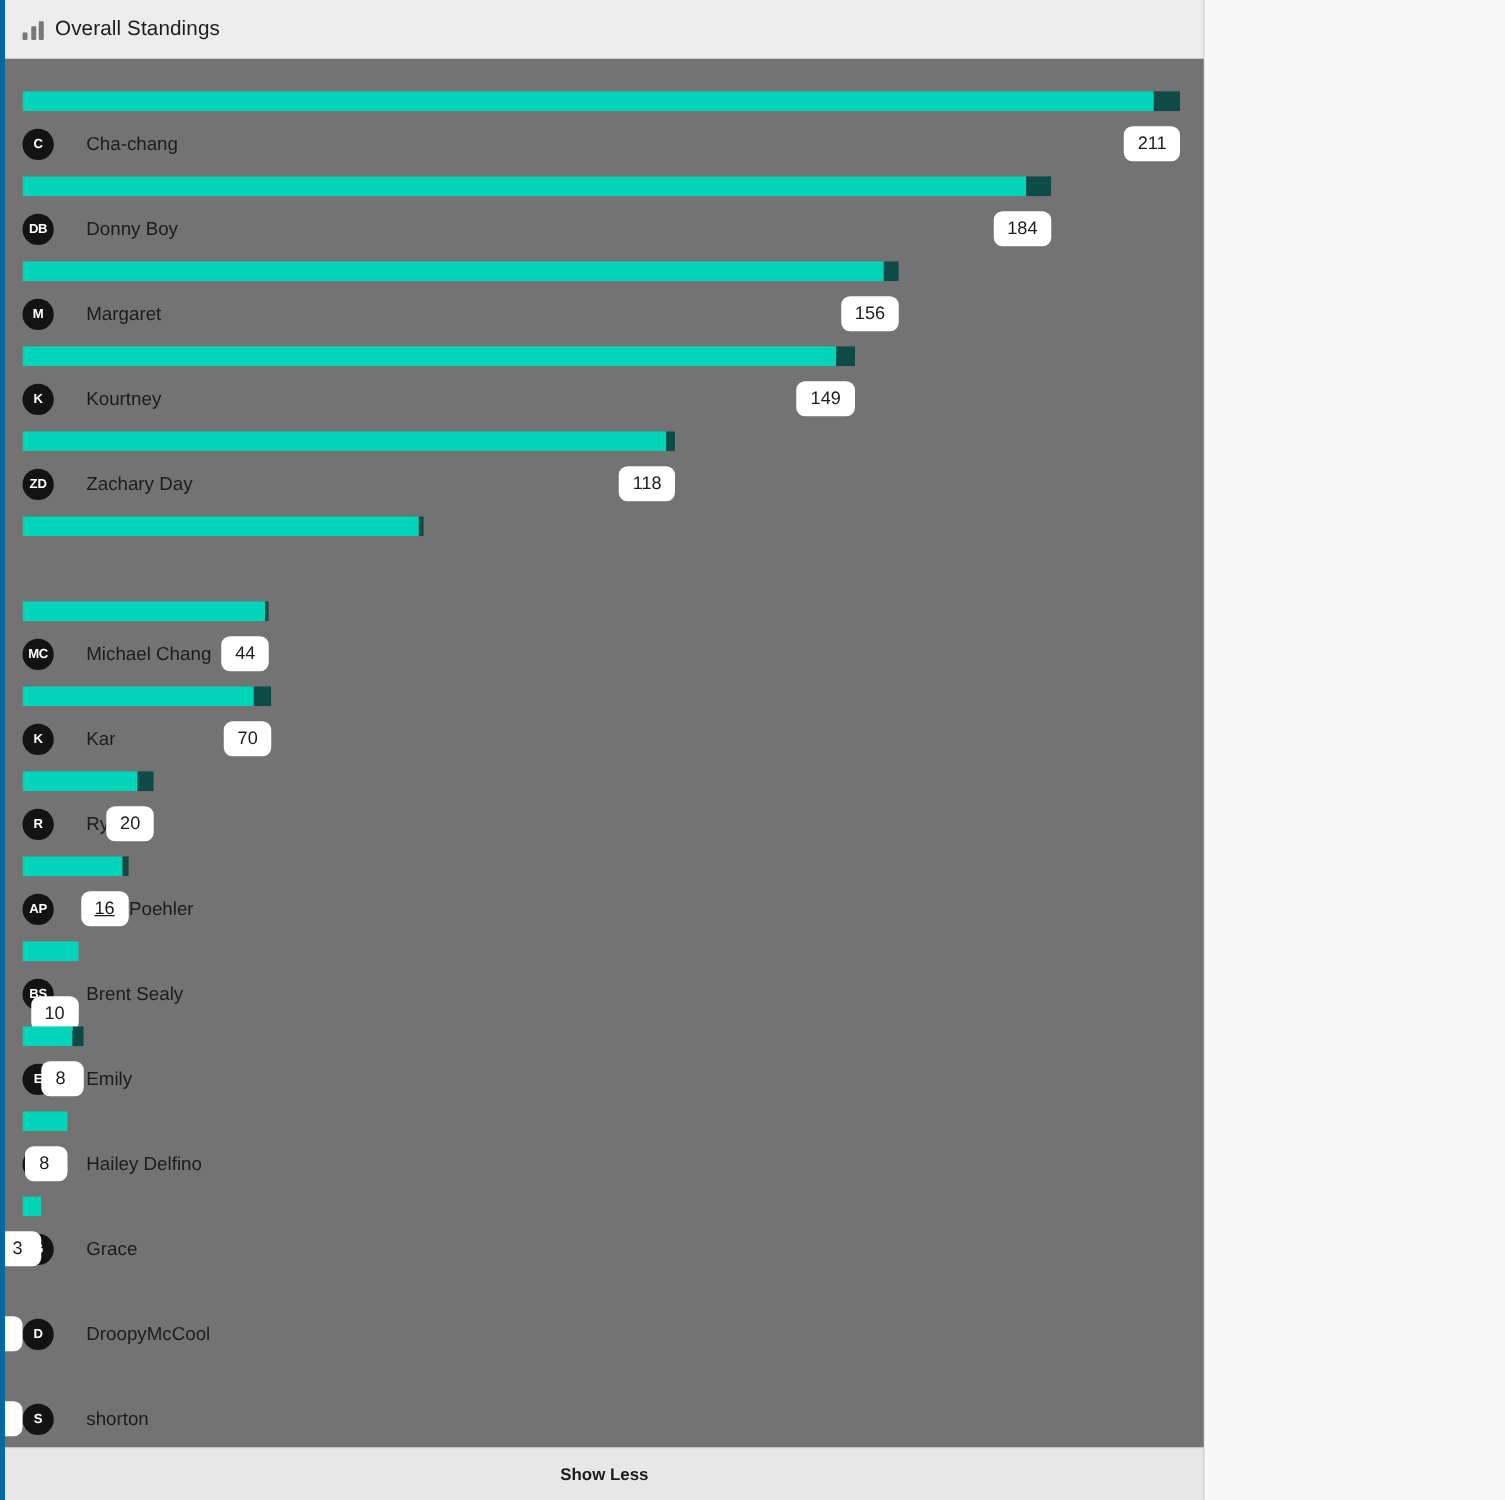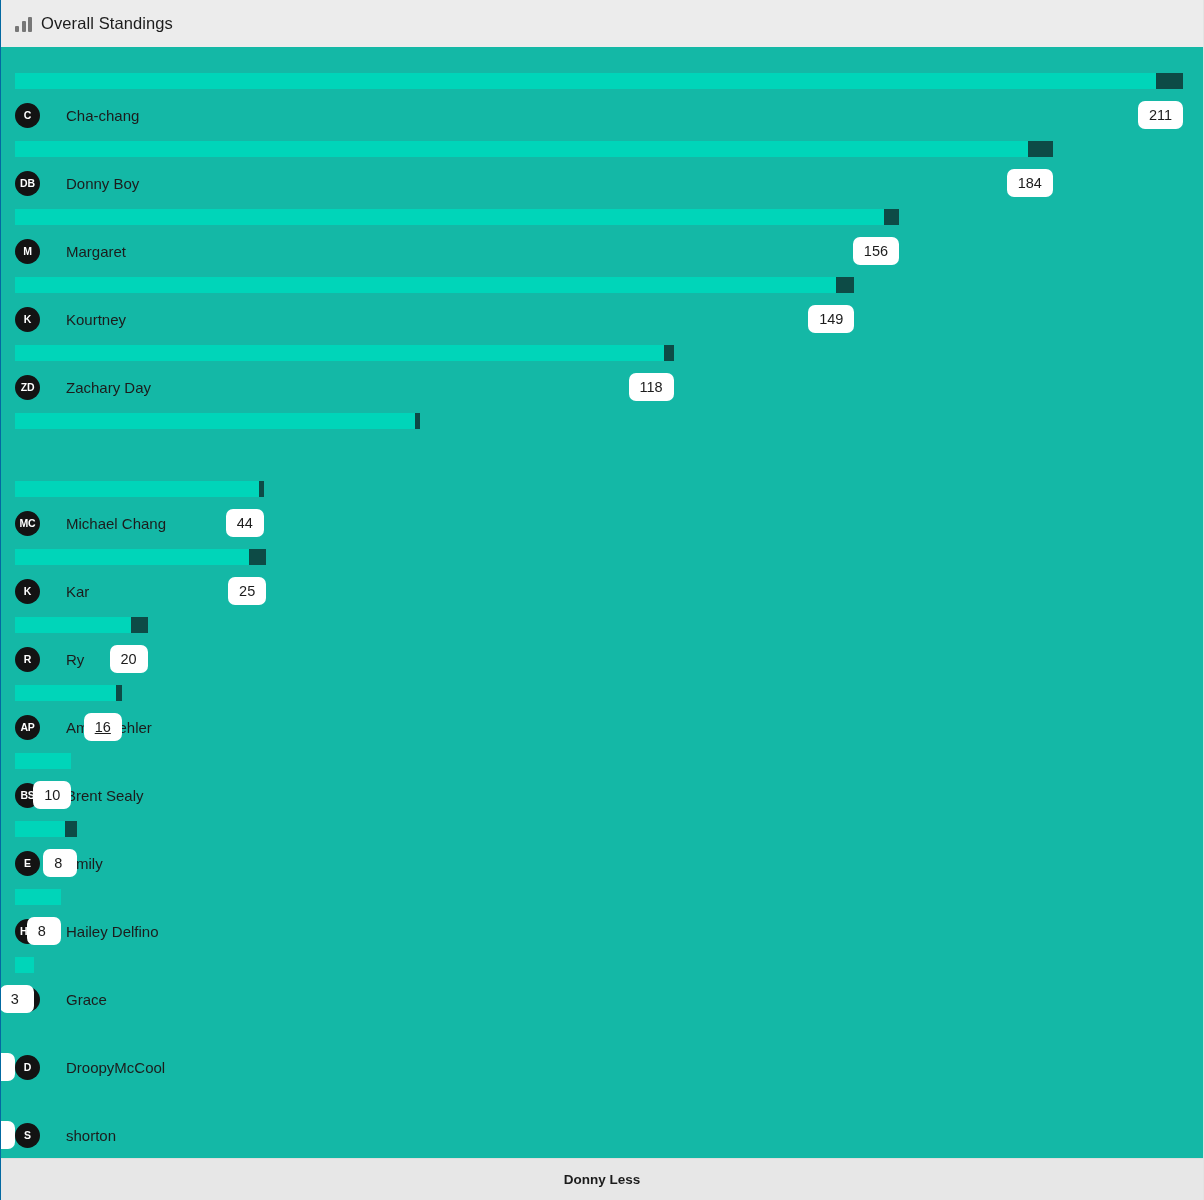--- a/index.html
+++ b/index.html
@@ -9,25 +9,25 @@
   body {
     width: 1204px;
     height: 1200px;
     background: #f7f7f7;
     font-family: "Liberation Sans", sans-serif;
     -webkit-font-smoothing: antialiased;
     overflow: hidden;
   }
   .widget {
     position: relative;
-    width: 1204px;
+    width: 964px;
     height: 1200px;
-    background: #14b8a6;
+    background: #737373;
     box-sizing: border-box;
-    border-left: 1px solid #0369a1;
+    border-left: 4px solid #0369a1;
     border-right: 1px solid #e3e3e3;
     display: flex;
     flex-direction: column;
   }
   
   .widget-header {
     height: 47px;
     min-height: 47px;
     background: #ececec;
     display: flex;
@@ -253,21 +253,21 @@
       <div class="row">
         <div class="bar-track">
           <div class="bar" style="width: 21.4%;">
             <div class="bar-main"></div>
             <div class="bar-cap" style="width: 7.00935%;"></div>
           </div>
         </div>
         <div class="row-meta">
           <div class="avatar">K</div>
           <div class="player-name">Kar</div>
-          <div class="value-badge" style="right: 78.6%;">25</div>
+          <div class="value-badge" style="right: 78.6%;">70</div>
         </div>
       </div>
       <div class="row">
         <div class="bar-track">
           <div class="bar" style="width: 11.3%;">
             <div class="bar-main"></div>
             <div class="bar-cap" style="width: 12.3894%;"></div>
           </div>
         </div>
         <div class="row-meta">
@@ -291,21 +291,21 @@
       </div>
       <div class="row">
         <div class="bar-track">
           <div class="bar" style="width: 4.8%;">
             <div class="bar-main"></div>
           </div>
         </div>
         <div class="row-meta">
           <div class="avatar">BS</div>
           <div class="player-name">Brent Sealy</div>
-          <div class="value-badge" style="right: 95.2%;">10</div>
+          <div class="value-badge" style="right: 95.2%; margin-top: 16px;">10</div>
         </div>
       </div>
       <div class="row">
         <div class="bar-track">
           <div class="bar" style="width: 5.3%;">
             <div class="bar-main"></div>
             <div class="bar-cap" style="width: 18.8679%;"></div>
           </div>
         </div>
         <div class="row-meta">
@@ -350,16 +350,16 @@
         <div class="bar-track"></div>
         <div class="row-meta">
           <div class="avatar">S</div>
           <div class="player-name">shorton</div>
           <div class="value-badge" style="right: 100%;">0</div>
         </div>
       </div>
     </div>
 
   <div class="widget-footer">
-    <span class="footer-label">Donny Less</span>
+    <span class="footer-label">Show Less</span>
   </div>
 
 </div>
 
 </body></html>

